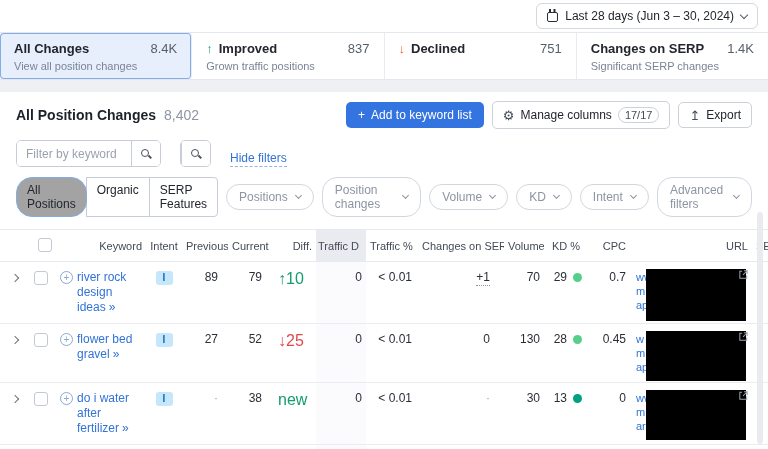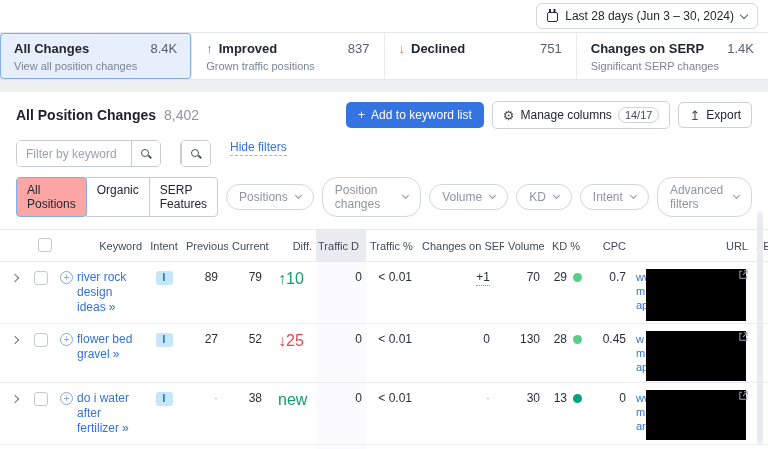--- a/index.html
+++ b/index.html
@@ -33,37 +33,37 @@
   .title{font-size:14px;font-weight:700;color:#1d2129}
   .count{font-size:14px;color:#8d95a3;margin-left:8px}
   .toolbar-right{margin-left:auto;display:flex;gap:8px;align-items:center}
   .btn-primary{background:var(--accent);color:#fff;border:none;border-radius:5px;padding:6px 12px;font-size:12px;display:inline-flex;gap:6px;align-items:center;cursor:pointer}
   .btn{background:#fff;border:1px solid #ccd1da;border-radius:5px;padding:5px 10px;font-size:12px;display:inline-flex;align-items:center;gap:6px;color:#23262e;cursor:pointer}
   .badge-pill{border:1px solid #ccd1da;border-radius:10px;padding:1px 6px;font-size:11px;color:#454b57}
   .gear{font-size:13px;line-height:1;color:#454b57}
   .export-ic{font-size:13px;line-height:1;color:#454b57}
 
   
-  .filters{display:flex;align-items:flex-start;gap:19px;padding:10px 16px 8px}
+  .filters{display:flex;align-items:flex-end;gap:19px;padding:10px 16px 8px}
   .input-group{display:flex;border:1px solid #c7cdd7;border-radius:5px;overflow:hidden;height:27px;background:#fff}
   .input-group input{border:none;outline:none;padding:0 9px;width:114px;font-size:12px;color:#23262e}
   .input-group input::placeholder{color:#9aa2af}
   .search-btn{width:29px;border-left:1px solid #c7cdd7;background:#fff;display:flex;align-items:center;justify-content:center;cursor:pointer}
   .mag{width:8px;height:8px;border:1.6px solid #4b515c;border-radius:50%;position:relative;margin:-2px 0 0 -3px}
   .mag:after{content:"";position:absolute;width:4px;height:1.6px;background:#4b515c;transform:rotate(45deg);right:-4px;bottom:-2px}
   .hide-filters{color:var(--link);font-size:12px;border-bottom:1px dashed #9ab2dd;cursor:pointer;padding-bottom:1px}
 
   
   .chips{display:flex;gap:8px;padding:2px 16px 12px;align-items:center}
   .seg{display:flex}
   .seg-item{border:1px solid #c7cdd7;padding:5px 10px;font-size:12px;background:#fff;margin-left:-1px;color:#23262e;cursor:pointer}
   .seg-item:first-child{margin-left:0}
   .seg-item:nth-child(2){border-radius:0}
   .seg-item:last-child{border-radius:0 4px 4px 0}
-  .seg-item.selected{border:1px solid var(--selected-tab-border);background:#fca5a5;border-radius:4px;position:relative;z-index:1}
+  .seg-item.selected{border:1px solid var(--selected-tab-border);background:#a3a3a3;border-radius:16px;position:relative;z-index:1}
   .pill{display:inline-flex;align-items:center;gap:8px;border:1px solid #d2d7df;border-radius:15px;padding:5px 12px;font-size:12px;color:#8d95a3;background:#fff;cursor:pointer}
   .pill .chev{border-color:#8d95a3}
 
   
   table{width:768px;border-collapse:collapse;table-layout:fixed;font-size:12px}
   thead th{font-size:11px;color:#434a56;font-weight:400;text-align:right;padding:7px 4px;border-top:1px solid #e6e9ee;border-bottom:1px solid #e6e9ee;white-space:nowrap;overflow:hidden}
   th.num,td.num{text-align:right}
   th.ctr,td.ctr{text-align:center}
   th.td-col{background:#e9ebf0}
   td.td-col-b{background:#fbfbfd}
@@ -143,21 +143,21 @@
   <span class="title">All Position Changes</span>
   <span class="count">8,402</span>
   <div class="toolbar-right">
     <button class="btn-primary">
       <span>+</span>
       <span>Add to keyword list</span>
     </button>
     <button class="btn">
       <span class="gear">⚙</span>
       <span>Manage columns</span>
-      <span class="badge-pill">14/17</span>
+      <span class="badge-pill">17/17</span>
     </button>
     <button class="btn">
       <span class="export-ic">↥</span>
       <span>Export</span>
     </button>
   </div>
 </div>
 
 <div class="filters">
   <div class="input-group">

